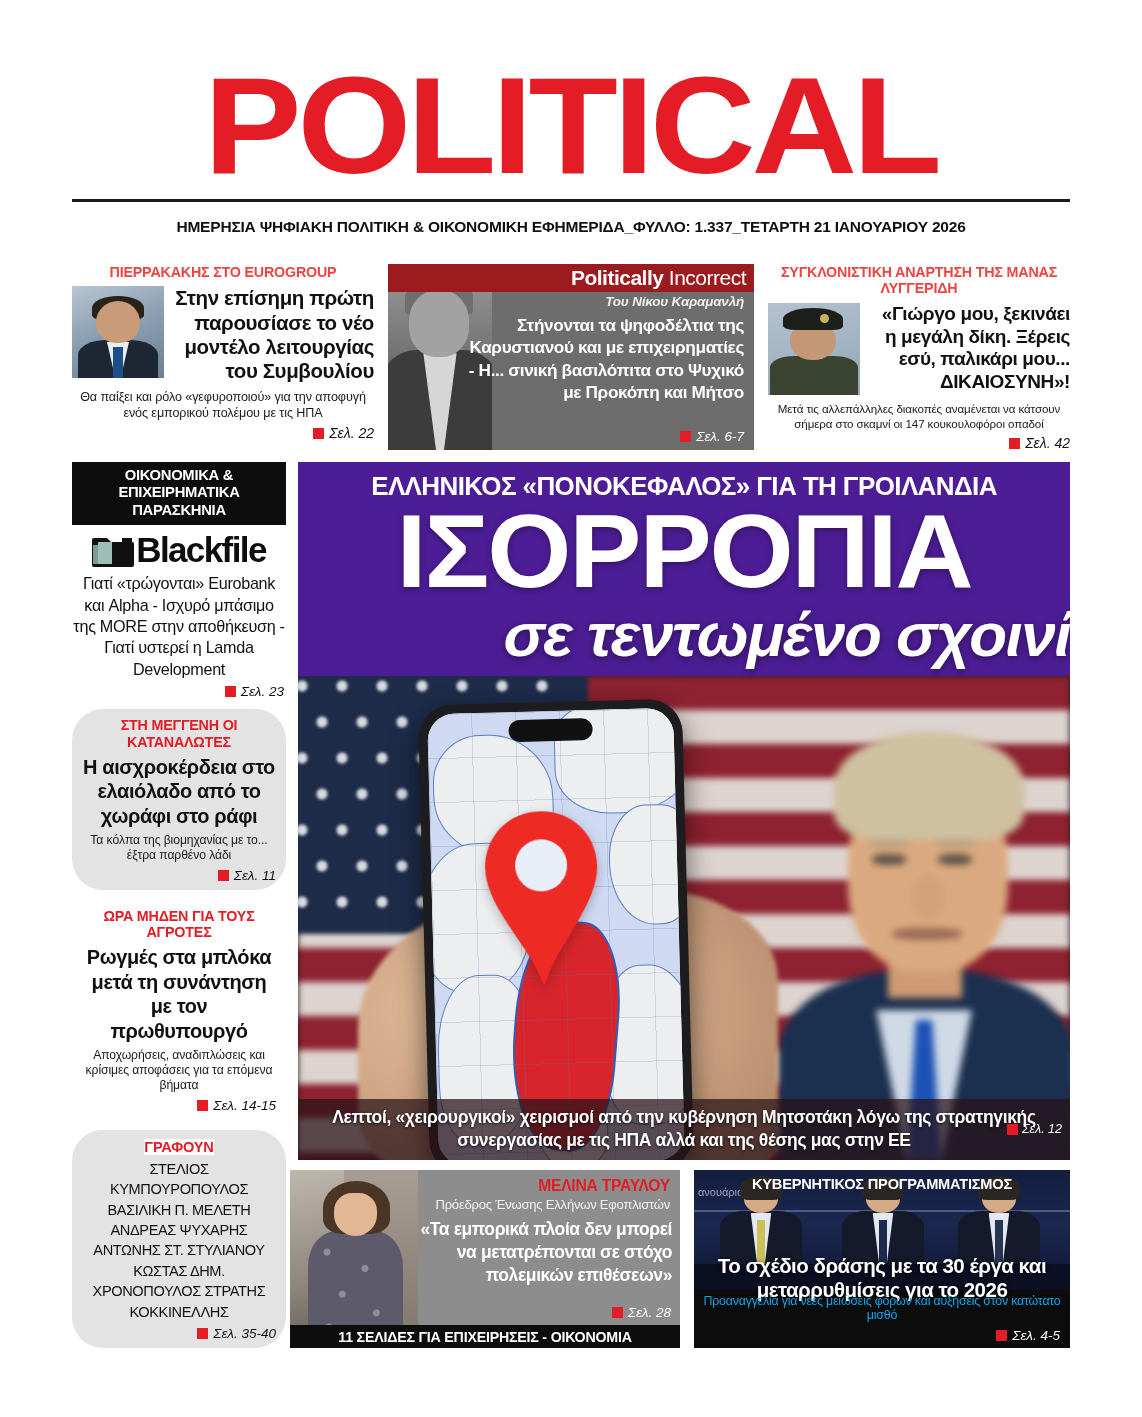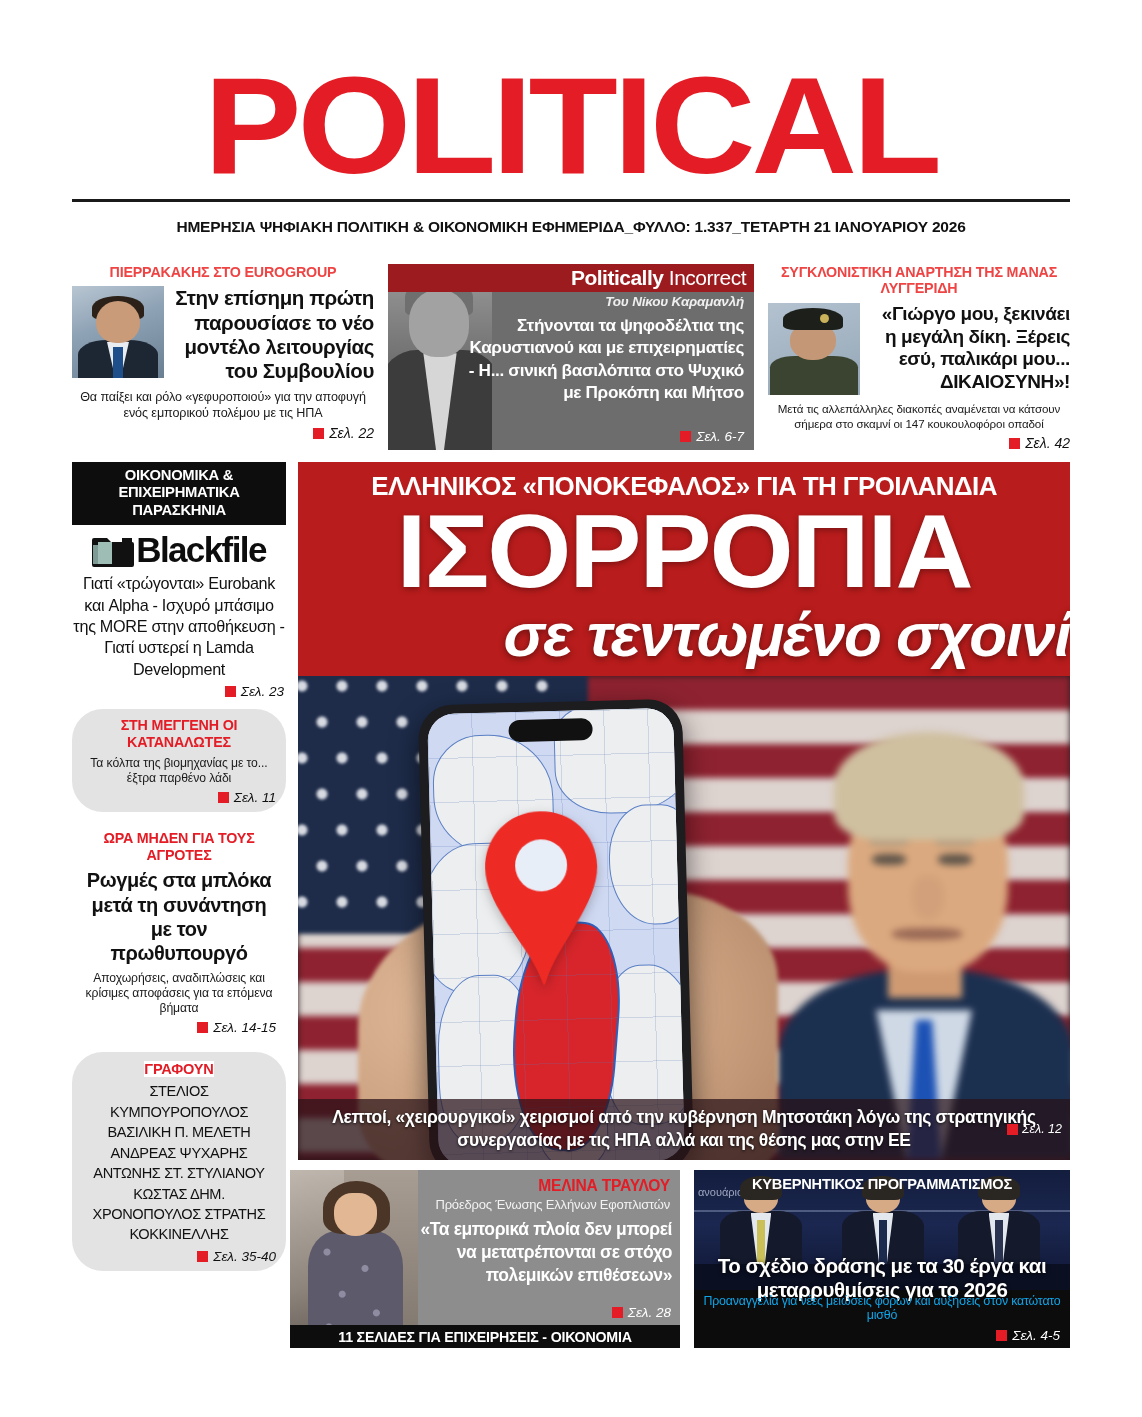--- a/index.html
+++ b/index.html
@@ -370,21 +370,21 @@
     padding: 0 0;
     letter-spacing: -0.2px;
   }
   .grafoun-wrap { text-align: center; }
 
   
   .lead {
     position: absolute;
     left: 226px; top: 0;
     width: 772px; height: 698px;
-    background: #b91c1c;
+    background: #4c1d95;
     overflow: hidden;
   }
   .lead-kicker {
     position: absolute;
     left: 0; top: 9px; width: 100%;
     text-align: center;
     color: #fff;
     font-weight: bold;
     font-size: 26px;
     letter-spacing: -0.6px;
@@ -894,20 +894,21 @@
         </div>
         <div class="sb-text">Γιατί «τρώγονται» Eurobank και Alpha - Ισχυρό μπάσιμο της MORE στην αποθήκευση - Γιατί υστερεί η Lamda Development</div>
         <div class="sb-pg">
           <span class="pg-sq"></span>
           <span>Σελ. 23</span>
         </div>
       </div>
 
       <div class="sb-block grey">
         <div class="sb-kicker">ΣΤΗ ΜΕΓΓΕΝΗ ΟΙ ΚΑΤΑΝΑΛΩΤΕΣ</div>
+        <div class="sb-head">Η αισχροκέρδεια στο ελαιόλαδο από το χωράφι στο ράφι</div>
         <div class="sb-dek">Τα κόλπα της βιομηχανίας με το... έξτρα παρθένο λάδι</div>
         <div class="sb-pg">
           <span class="pg-sq"></span>
           <span>Σελ. 11</span>
         </div>
       </div>
 
       <div class="sb-block">
         <div class="sb-kicker">ΩΡΑ ΜΗΔΕΝ ΓΙΑ ΤΟΥΣ ΑΓΡΟΤΕΣ</div>
         <div class="sb-head">Ρωγμές στα μπλόκα μετά τη συνάντηση με τον πρωθυπουργό</div>

